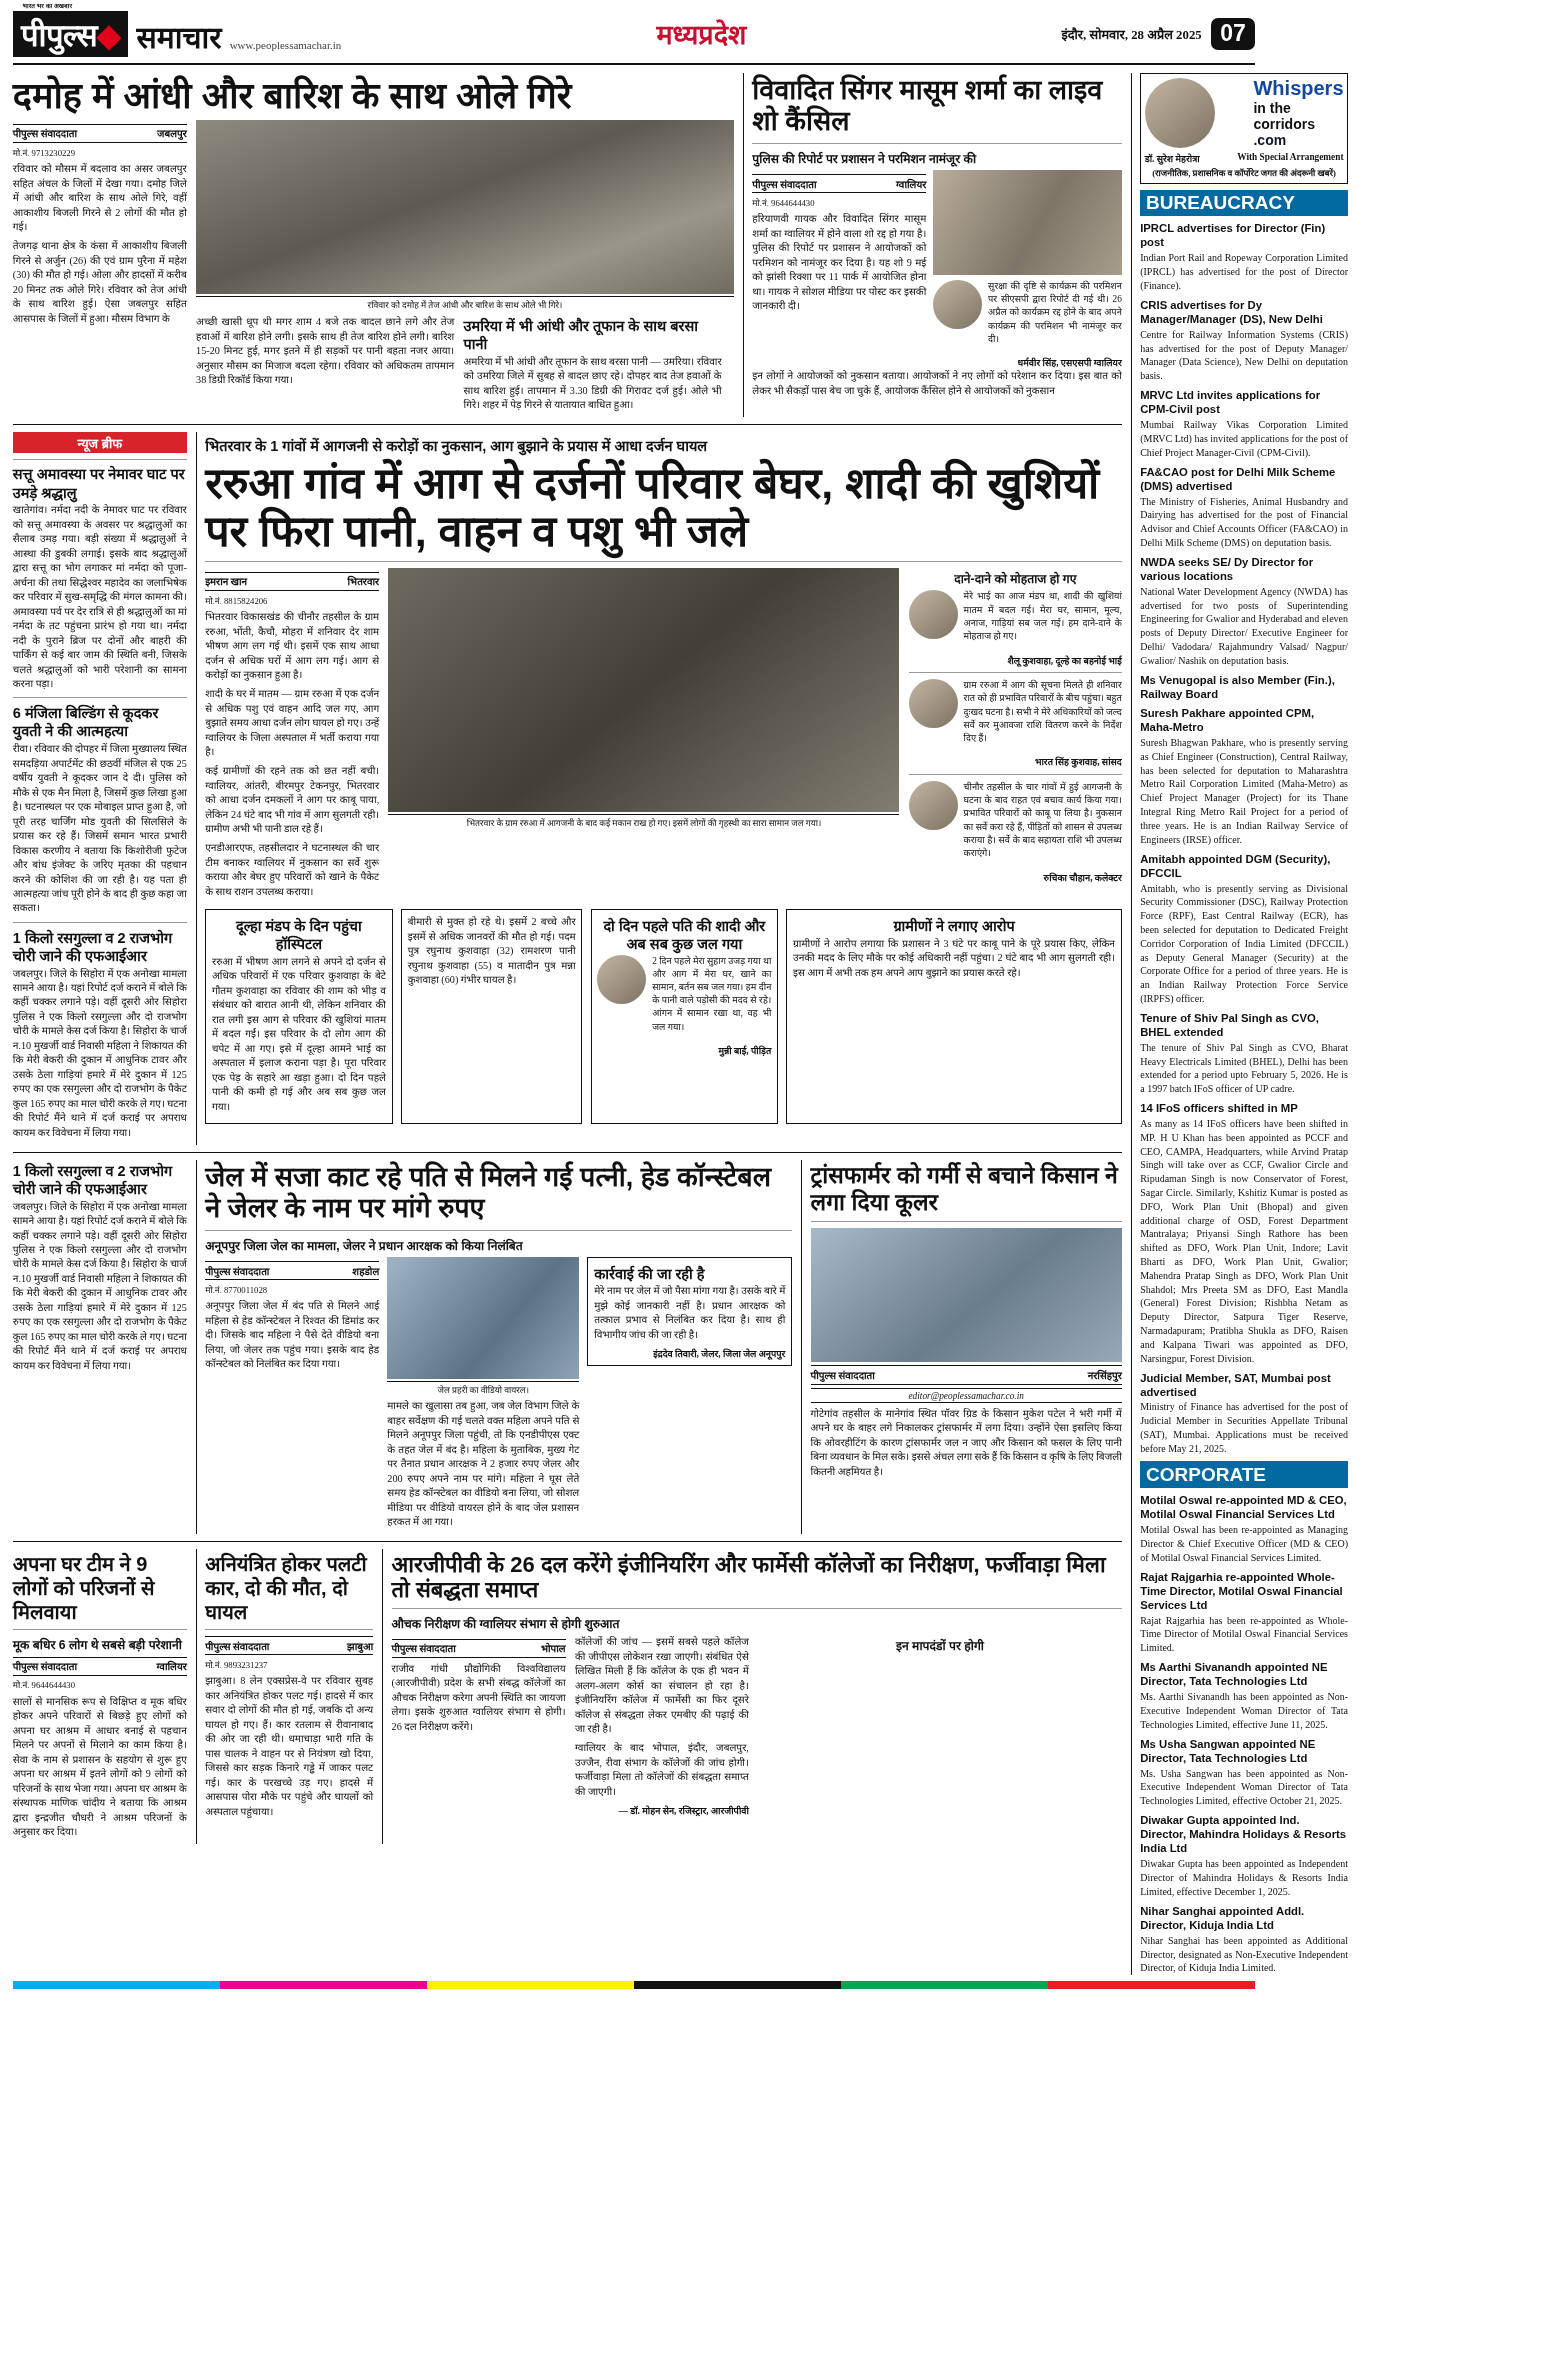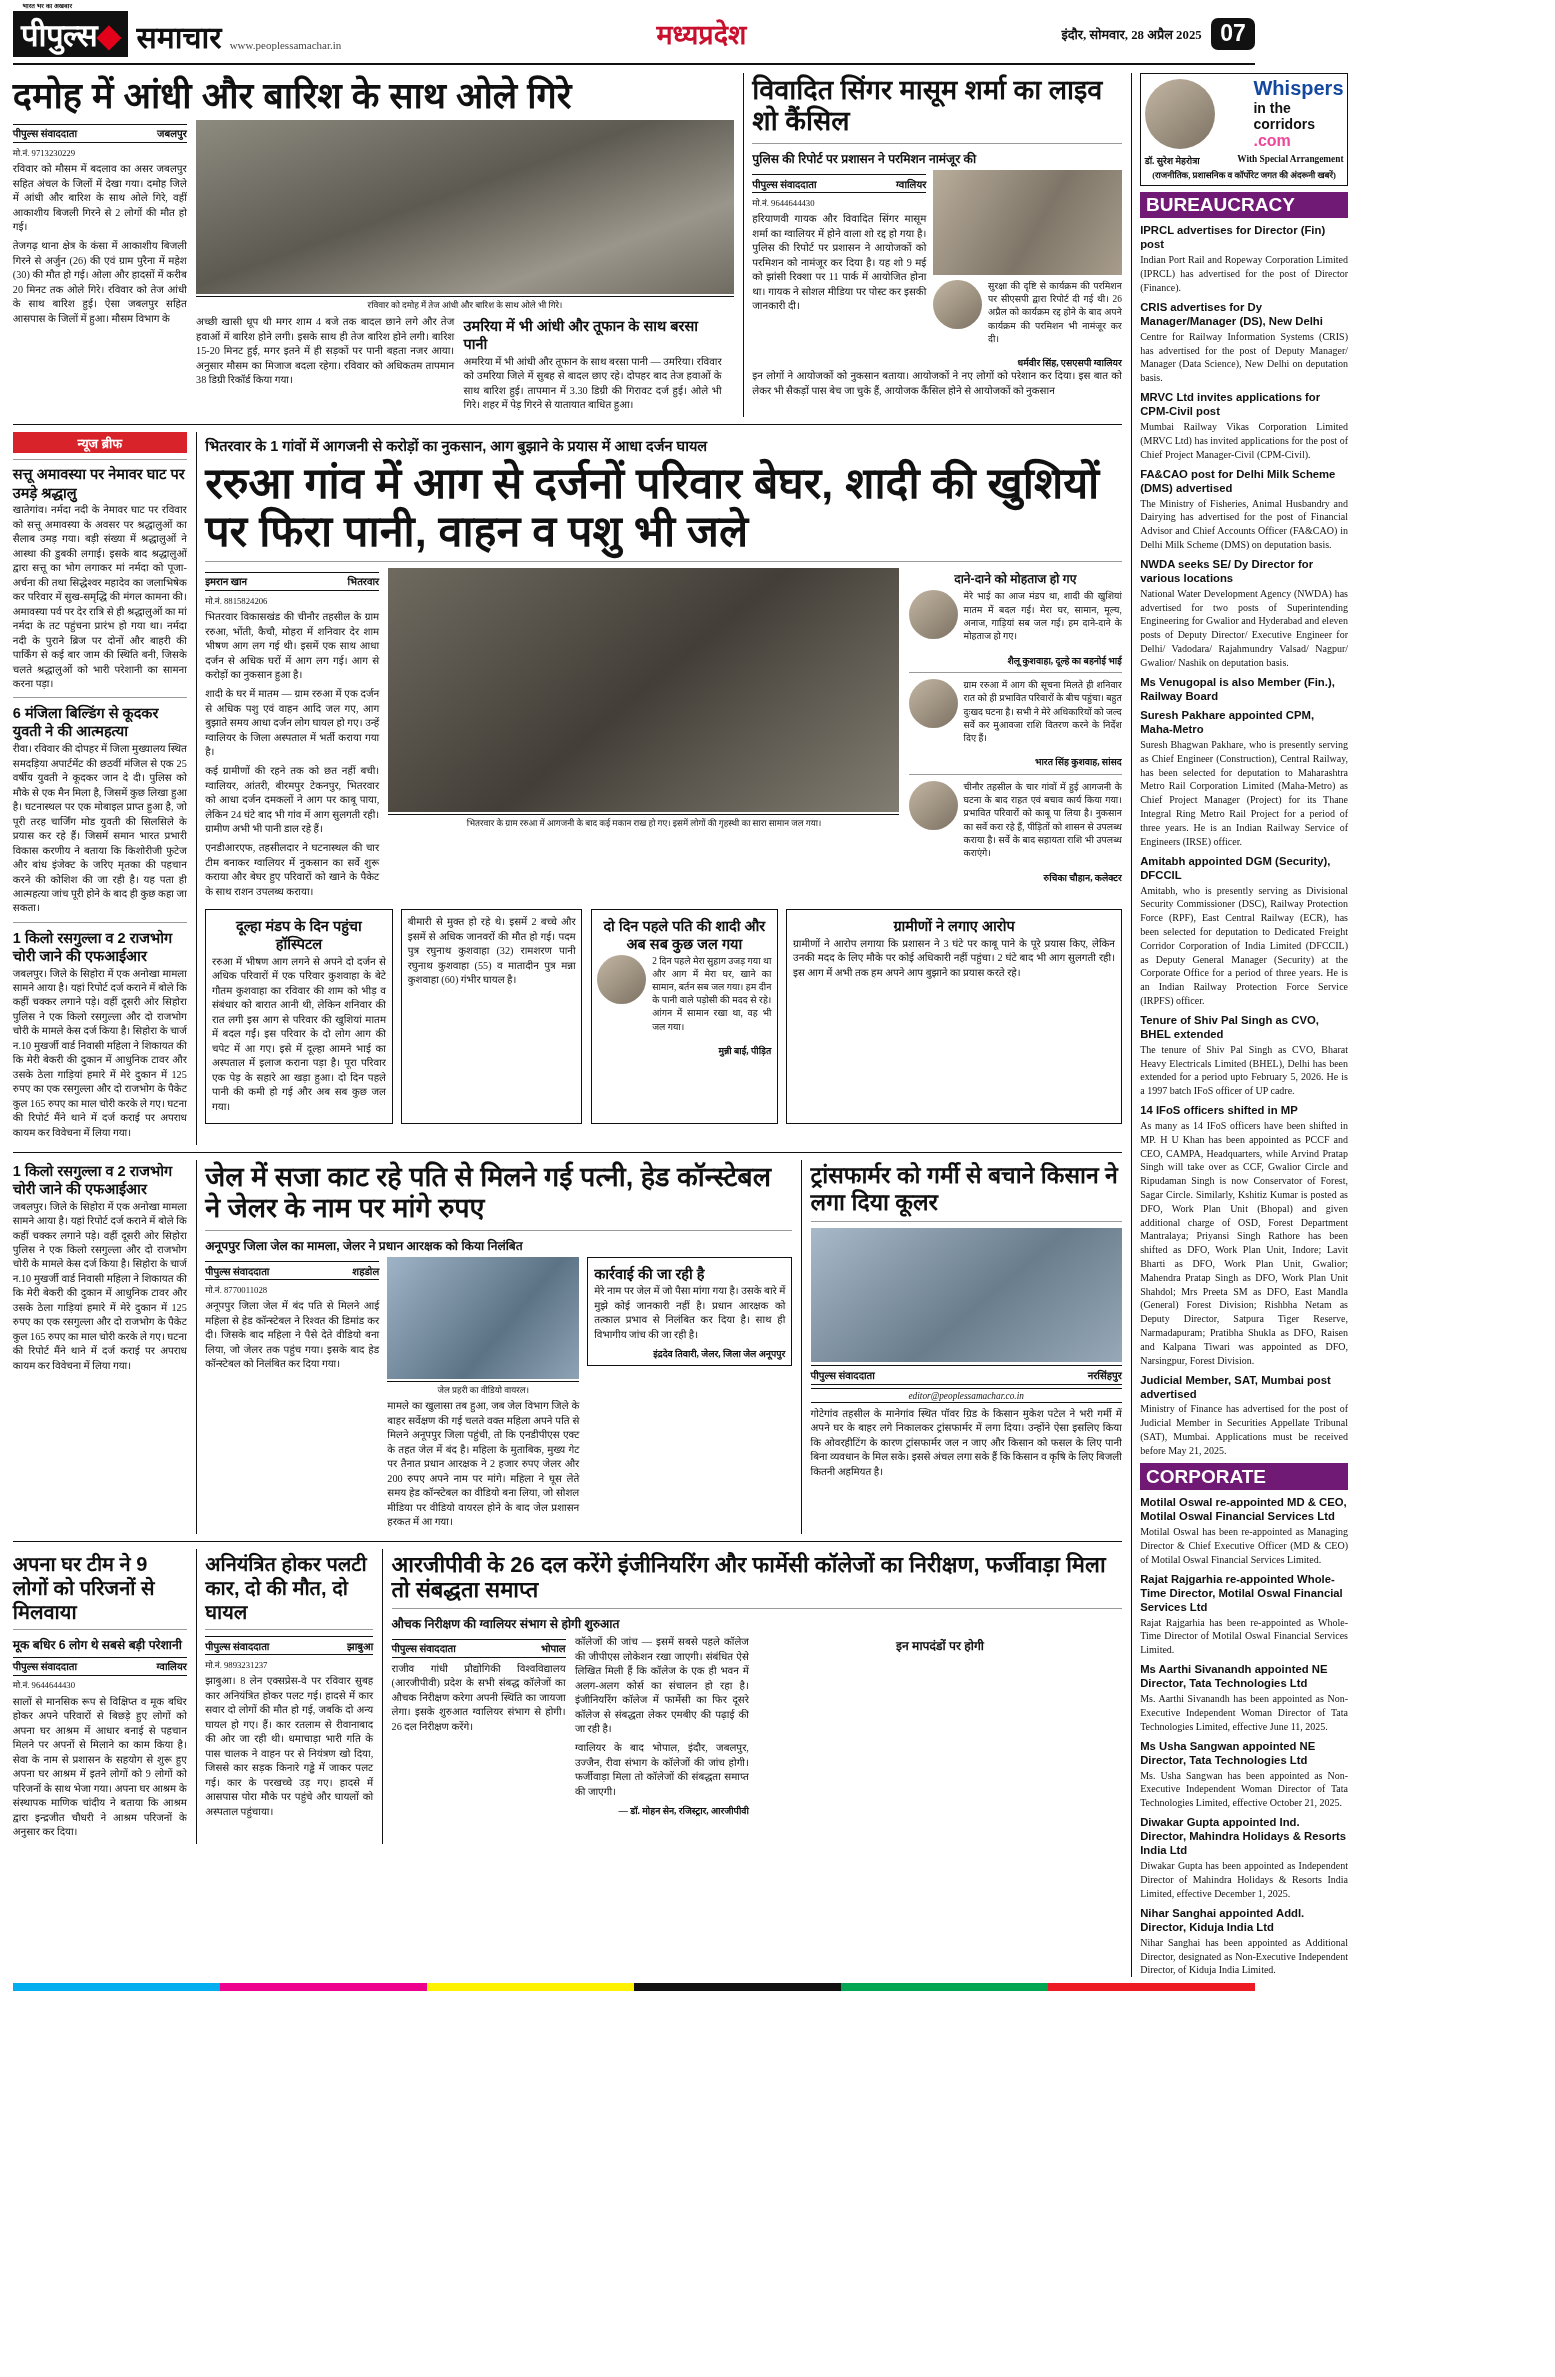--- a/index.html
+++ b/index.html
@@ -34,21 +34,21 @@
   .photo{background:linear-gradient(160deg,#8d8a80,#5d5a52 45%,#9a968b 75%,#6f6b61);position:relative;overflow:hidden;}
   .photo.p2{background:linear-gradient(140deg,#6e6a60,#433f38 50%,#827d72);}
   .photo.p3{background:linear-gradient(120deg,#b9ad9b,#7e7568 55%,#a89d8c);}
   .photo.p4{background:linear-gradient(130deg,#9fb4c6,#5c7386 60%,#8fa3b5);}
   .photo.p7{background:linear-gradient(140deg,#a8b9c9,#6a7d8d 55%,#97a9b8);}
   .cap{font-size:8.7px;text-align:center;border-top:0.6px solid #111;padding-top:1.7px;margin-top:1.7px;}
   .boxline{border:1.2px solid #111;padding:4.6px 5.8px;}
   
   .whisper-head{border:1.2px solid #111;padding:3.5px;text-align:center;}
   .whisper-title{font-family:"Liberation Sans",sans-serif;font-weight:bold;font-size:20px;color:#13489e;margin-left:33px;}
-  .sec-bar{background:#701a75;color:#fff;font-family:"Liberation Sans",sans-serif;font-weight:bold;font-size:19px;padding:2.3px 5.8px;margin:5.8px 0 4.6px;}
+  .sec-bar{background:#0369a1;color:#fff;font-family:"Liberation Sans",sans-serif;font-weight:bold;font-size:19px;padding:2.3px 5.8px;margin:5.8px 0 4.6px;}
   .item-title{font-family:"Liberation Sans",sans-serif;font-weight:bold;font-size:11.3px;margin:5.2px 0 1.7px;line-height:1.25;}
   .item-body{font-size:10px;line-height:1.38;text-align:justify;margin:0;}
   .small-caps-note{font-size:8.7px;text-align:center;font-weight:bold;}
   .nb-title{background:#d8232a;color:#fff;font-family:"Liberation Sans",sans-serif;font-weight:bold;font-size:12.8px;text-align:center;padding:1.2px;}
   .tagstrip{display:flex;height:8.1px;margin-top:5.8px;}
   .tagstrip div{flex:1;}
   .circimg{width:49px;height:49px;border-radius:50%;background:linear-gradient(140deg,#c3b6a3,#7d7263);flex:0 0 49px;}
   .flexrow{display:flex;gap:5.8px;align-items:flex-start;margin-bottom:5.8px;}
   .editor-line{font-size:9.3px;font-style:italic;text-align:center;border-top:0.6px solid #111;border-bottom:0.6px solid #111;padding:1.7px 0;margin:3.5px 0;}
   .sign{font-size:9.3px;text-align:right;font-weight:bold;}
@@ -314,21 +314,21 @@
       </div>
     </div>
 
     <div class="col-right">
       <div class="whisper-head">
         <div style="display:flex;gap:5.8px;align-items:center;">
           <div class="circimg" style="width:70px;height:70px;flex:0 0 70px;"></div>
           <div style="flex:1;text-align:left;">
             <div class="whisper-title"><span>Whispers</span></div>
             <div class="whisper-title" style="font-size:14px;color:#111;">in the corridors</div>
-            <div class="whisper-title" style="font-size:16px;color:#ec4899;">.com</div>
+            <div class="whisper-title" style="font-size:14px;color:#0f172a;">.com</div>
           </div>
         </div>
         <div style="display:flex;justify-content:space-between;font-size:9.3px;font-weight:bold;margin-top:3.5px;">
           <span>डॉ. सुरेश मेहरोत्रा</span>
           <span>With Special Arrangement</span>
         </div>
         <div class="small-caps-note" style="margin-top:2.3px;">(राजनीतिक, प्रशासनिक व कॉर्पोरेट जगत की अंदरूनी खबरें)</div>
       </div>
 
       <div class="sec-bar">BUREAUCRACY</div>

